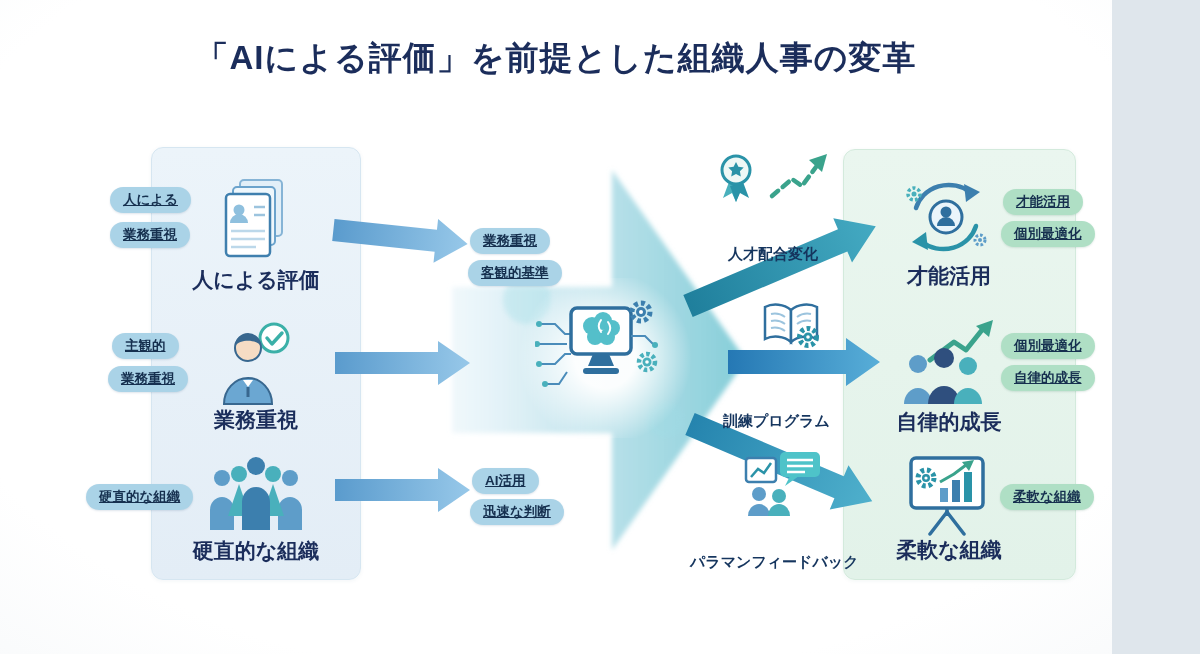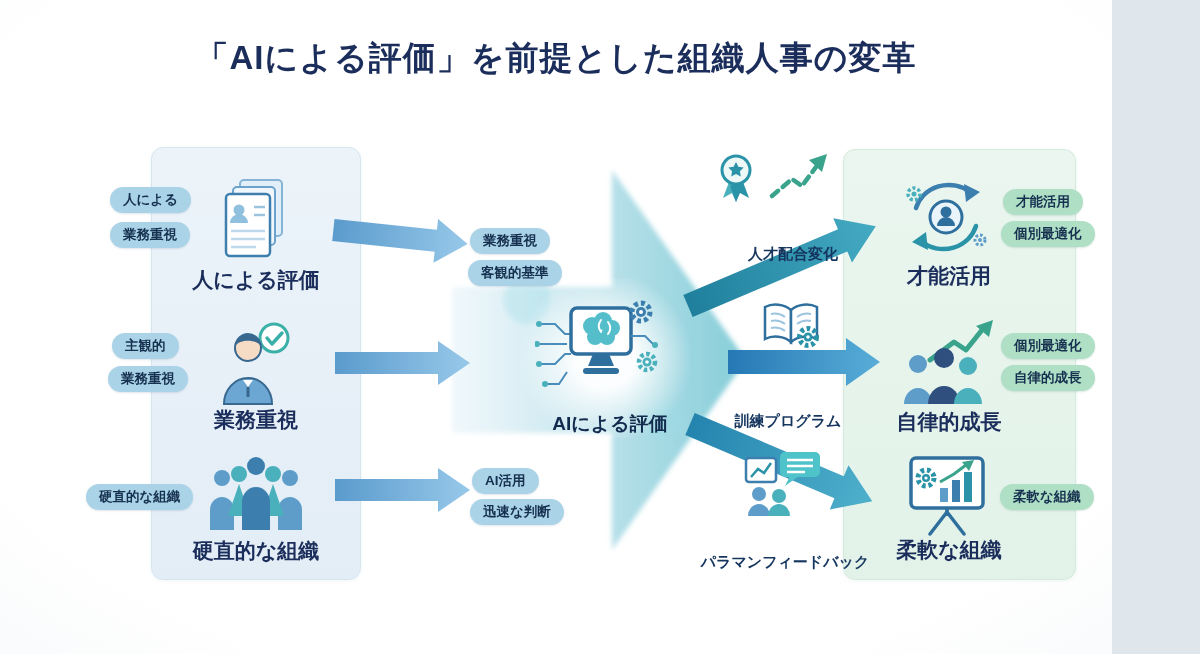--- a/index.html
+++ b/index.html
@@ -27,30 +27,30 @@
   .panel-right { border: 1px solid #d3eadc; box-shadow: 0 1px 4px rgba(40,110,80,0.06); }
   svg.arrow-layer { position: absolute; left: 0; top: 0; z-index: 2; pointer-events: none; }
   .icon { position: absolute; z-index: 3; line-height: 0; }
   .glow {
     position: absolute; left: 515px; top: 278px; width: 180px; height: 160px; z-index: 2;
     background: radial-gradient(circle, rgba(255,255,255,0.95) 25%, rgba(255,255,255,0) 72%);
   }
   .pill {
     position: absolute; z-index: 4; display: inline-block; white-space: nowrap;
     padding: 4px 13px; border-radius: 15px; font-size: 13.5px; font-weight: 700;
-    color: #16304f; line-height: 1.3;
+    color: #16304f; line-height: 1.3; text-decoration: underline;
   }
   .pill-blue { background: #aad3e7; box-shadow: 0 1px 2px rgba(50,90,130,0.15); }
   .pill-green { background: #afdfc5; box-shadow: 0 1px 2px rgba(40,110,80,0.15); }
   .item-label {
     position: absolute; z-index: 4; text-align: center;
     font-size: 21px; font-weight: 800; color: #1b2d5b; white-space: nowrap;
   }
   .flow-label {
-    position: absolute; z-index: 4; text-align: center;
+    position: absolute; z-index: 4; text-align: left;
     font-size: 15px; font-weight: 800; color: #15355e; white-space: nowrap;
   }
   .center-label {
     position: absolute; left: 505px; top: 411px; width: 210px; z-index: 4;
     text-align: center; font-size: 19px; font-weight: 800; color: #122a4e; white-space: nowrap;
   }
 </style>
 </head>
 <body>
 
@@ -196,21 +196,20 @@
       <circle cx="106" cy="16" r="9" fill="none" stroke="#3c7fae" stroke-width="5" stroke-dasharray="4 3"></circle>
       <circle cx="106" cy="16" r="5" fill="#3c7fae"></circle>
       <circle cx="106" cy="16" r="2" fill="#ffffff"></circle>
       <circle cx="112" cy="66" r="8" fill="none" stroke="#49b0bc" stroke-width="4.5" stroke-dasharray="3.5 2.6"></circle>
       <circle cx="112" cy="66" r="4.5" fill="#49b0bc"></circle>
       <circle cx="112" cy="66" r="1.8" fill="#ffffff"></circle>
       <path d="M96 40 h14 l8 8" stroke="#4a8cba" stroke-width="2" fill="none"></path>
       <circle cx="120" cy="49" r="3" fill="#49b0bc"></circle>
     </svg>
   </div>
-  <div class="center-label">AIによる評価</div>
 
   <div class="icon" style="left:712px; top:150px;">
     <svg width="118" height="60" viewBox="0 0 118 60">
       <path d="M17 32 l-6 16 9 -5 4 9 6 -16" fill="#49b0bc"></path>
       <path d="M31 32 l6 16 -9 -5 -4 9 -6 -16" fill="#2a93a8"></path>
       <circle cx="24" cy="20" r="14" fill="#eef8f6" stroke="#2a93a8" stroke-width="3"></circle>
       <path d="M24 12 l2.4 4.8 5.3 .8 -3.8 3.7 .9 5.3 -4.8 -2.5 -4.8 2.5 .9 -5.3 -3.8 -3.7 5.3 -.8 z" fill="#2a93a8"></path>
       <path d="M60 46 L80 29 L90 36 L104 17" fill="none" stroke="#3aa38c" stroke-width="4.5" stroke-linecap="round" stroke-linejoin="round" stroke-dasharray="8 6"></path>
       <path d="M97 10 l18 -6 -5 18 z" fill="#3aa38c"></path>
     </svg>

